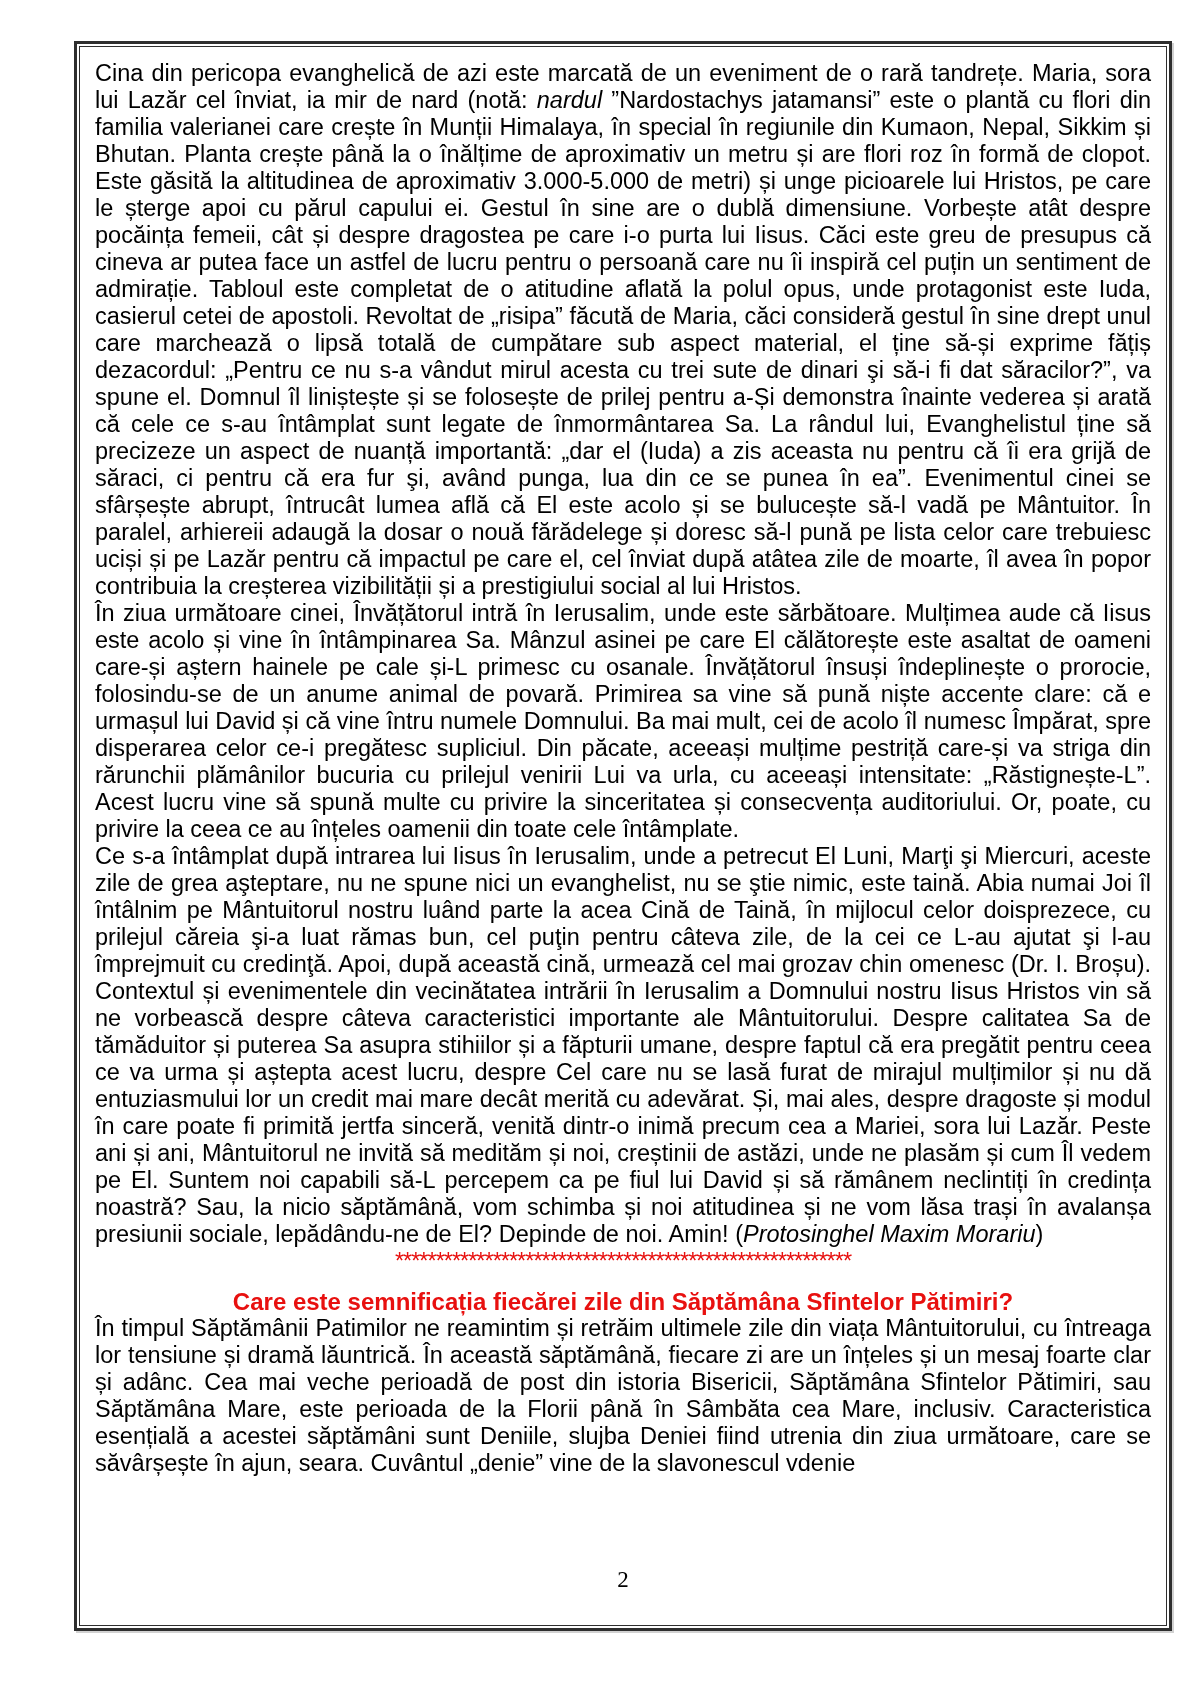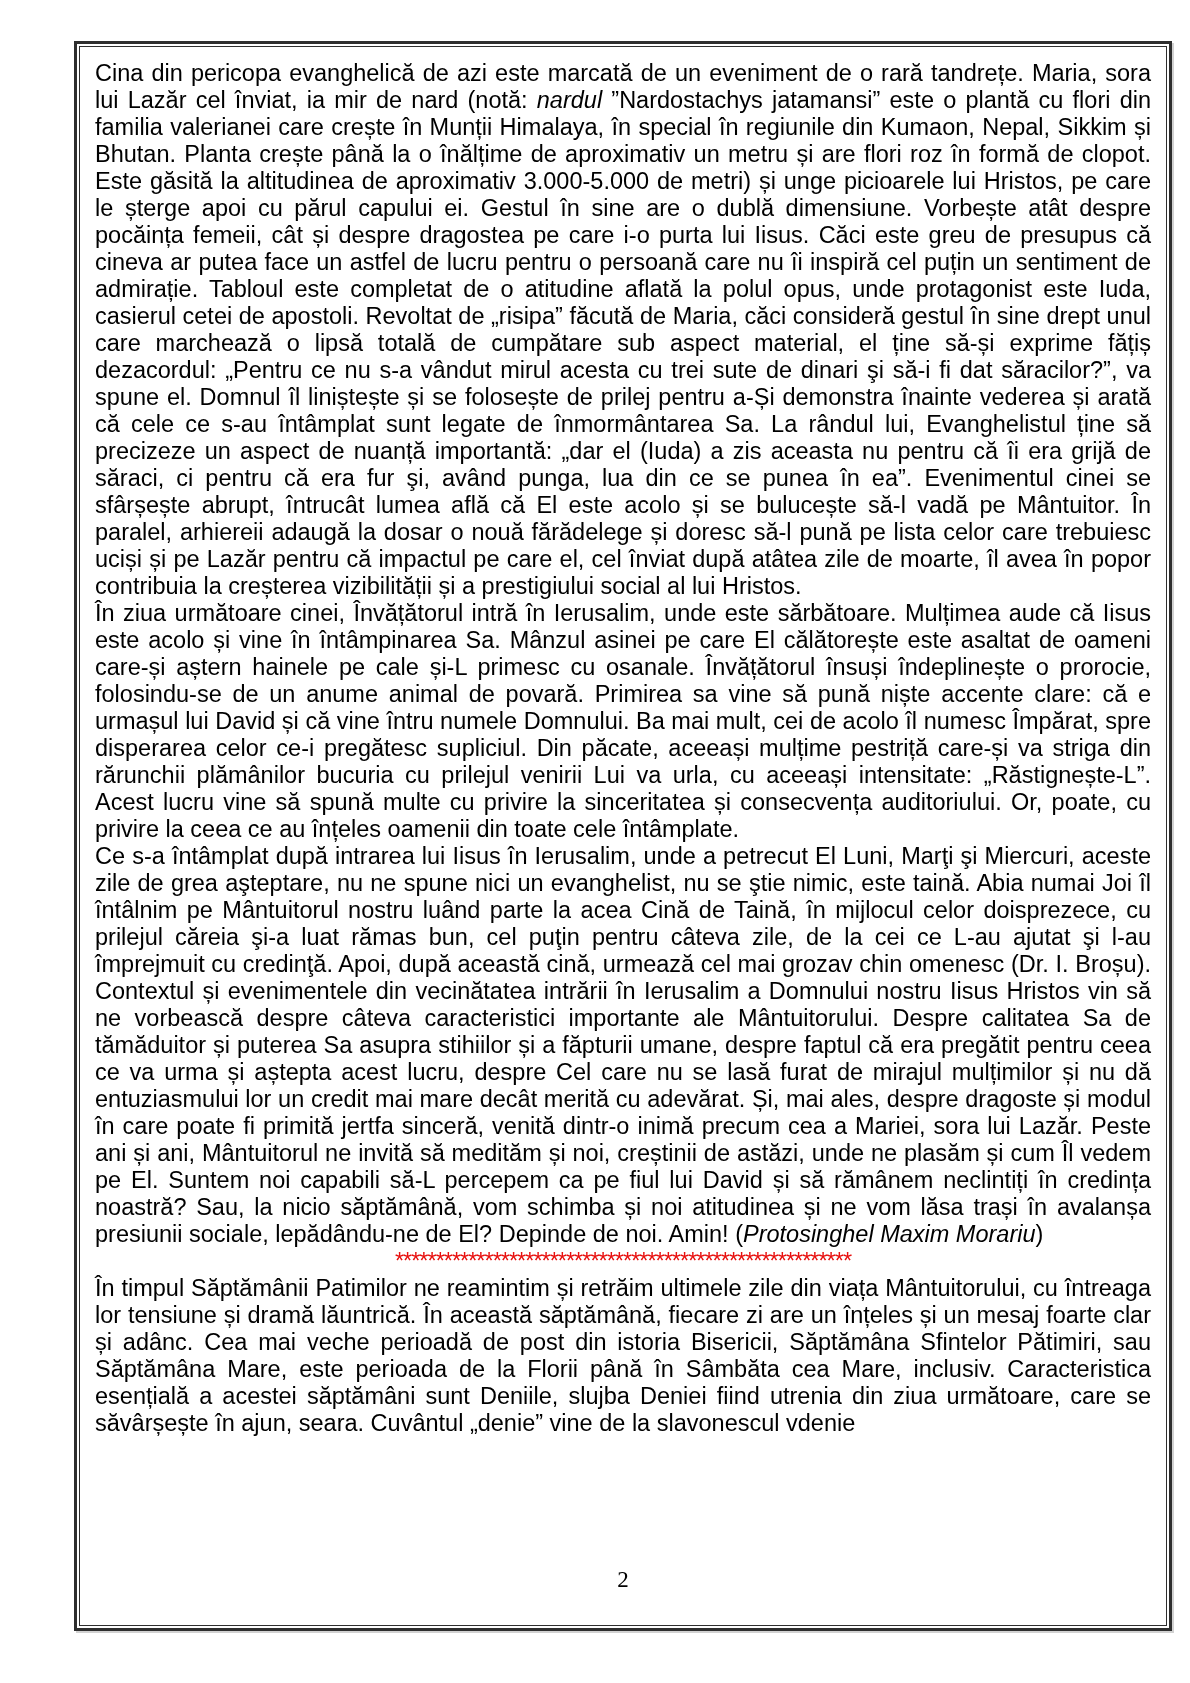--- a/index.html
+++ b/index.html
@@ -90,20 +90,21 @@
       <div class="content">
 
         <p class="body-p"><span>Cina din pericopa evanghelică de azi este marcată de un eveniment de o rară tandrețe. Maria, sora lui Lazăr cel înviat, ia mir de nard (notă: </span><span class="run-italic">nardul</span><span> ”Nardostachys jatamansi” este o plantă cu flori din familia valerianei care crește în Munții Himalaya, în special în regiunile din Kumaon, Nepal, Sikkim și Bhutan. Planta crește până la o înălțime de aproximativ un metru și are flori roz în formă de clopot. Este găsită la altitudinea de aproximativ 3.000-5.000 de metri) și unge picioarele lui Hristos, pe care le șterge apoi cu părul capului ei. Gestul în sine are o dublă dimensiune. Vorbește atât despre pocăința femeii, cât și despre dragostea pe care i-o purta lui Iisus. Căci este greu de presupus că cineva ar putea face un astfel de lucru pentru o persoană care nu îi inspiră cel puțin un sentiment de admirație. Tabloul este completat de o atitudine aflată la polul opus, unde protagonist este Iuda, casierul cetei de apostoli. Revoltat de „risipa” făcută de Maria, căci consideră gestul în sine drept unul care marchează o lipsă totală de cumpătare sub aspect material, el ține să-și exprime fățiș dezacordul: „Pentru ce nu s-a vândut mirul acesta cu trei sute de dinari şi să-i fi dat săracilor?”, va spune el. Domnul îl liniștește și se folosește de prilej pentru a-Și demonstra înainte vederea și arată că cele ce s-au întâmplat sunt legate de înmormântarea Sa. La rândul lui, Evanghelistul ține să precizeze un aspect de nuanță importantă: „dar el (Iuda) a zis aceasta nu pentru că îi era grijă de săraci, ci pentru că era fur şi, având punga, lua din ce se punea în ea”. Evenimentul cinei se sfârșește abrupt, întrucât lumea află că El este acolo și se bulucește să-l vadă pe Mântuitor. În paralel, arhiereii adaugă la dosar o nouă fărădelege și doresc să-l pună pe lista celor care trebuiesc uciși și pe Lazăr pentru că impactul pe care el, cel înviat după atâtea zile de moarte, îl avea în popor contribuia la creșterea vizibilității și a prestigiului social al lui Hristos.</span></p>
 
         <p class="body-p"><span>În ziua următoare cinei, Învățătorul intră în Ierusalim, unde este sărbătoare. Mulțimea aude că Iisus este acolo și vine în întâmpinarea Sa. Mânzul asinei pe care El călătorește este asaltat de oameni care-și aștern hainele pe cale și-L primesc cu osanale. Învățătorul însuși îndeplinește o prorocie, folosindu-se de un anume animal de povară. Primirea sa vine să pună niște accente clare: că e urmașul lui David și că vine întru numele Domnului. Ba mai mult, cei de acolo îl numesc Împărat, spre disperarea celor ce-i pregătesc supliciul. Din păcate, aceeași mulțime pestriță care-și va striga din rărunchii plămânilor bucuria cu prilejul venirii Lui va urla, cu aceeași intensitate: „Răstignește-L”. Acest lucru vine să spună multe cu privire la sinceritatea și consecvența auditoriului. Or, poate, cu privire la ceea ce au înțeles oamenii din toate cele întâmplate.</span></p>
 
         <p class="body-p"><span>Ce s-a întâmplat după intrarea lui Iisus în Ierusalim, unde a petrecut El Luni, Marţi şi Miercuri, aceste zile de grea aşteptare, nu ne spune nici un evanghelist, nu se ştie nimic, este taină. Abia numai Joi îl întâlnim pe Mântuitorul nostru luând parte la acea Cină de Taină, în mijlocul celor doisprezece, cu prilejul căreia şi-a luat rămas bun, cel puţin pentru câteva zile, de la cei ce L-au ajutat şi l-au împrejmuit cu credinţă. Apoi, după această cină, urmează cel mai grozav chin omenesc (Dr. I. Broșu). Contextul și evenimentele din vecinătatea intrării în Ierusalim a Domnului nostru Iisus Hristos vin să ne vorbească despre câteva caracteristici importante ale Mântuitorului. Despre calitatea Sa de tămăduitor și puterea Sa asupra stihiilor și a făpturii umane, despre faptul că era pregătit pentru ceea ce va urma și aștepta acest lucru, despre Cel care nu se lasă furat de mirajul mulțimilor și nu dă entuziasmului lor un credit mai mare decât merită cu adevărat. Și, mai ales, despre dragoste și modul în care poate fi primită jertfa sinceră, venită dintr-o inimă precum cea a Mariei, sora lui Lazăr. Peste ani și ani, Mântuitorul ne invită să medităm și noi, creștinii de astăzi, unde ne plasăm și cum Îl vedem pe El. Suntem noi capabili să-L percepem ca pe fiul lui David și să rămânem neclintiți în credința noastră? Sau, la nicio săptămână, vom schimba și noi atitudinea și ne vom lăsa trași în avalanșa presiunii sociale, lepădându-ne de El? Depinde de noi. Amin! (</span><span class="run-italic">Protosinghel Maxim Morariu</span><span>)</span></p>
 
         <div class="separator">********************************************************</div>
 
+        <h2 class="heading">Care este semnificația fiecărei zile din Săptămâna Sfintelor Pătimiri?</h2>
 
         <p class="body-p"><span>În timpul Săptămânii Patimilor ne reamintim și retrăim ultimele zile din viața Mântuitorului, cu întreaga lor tensiune și dramă lăuntrică. În această săptămână, fiecare zi are un înțeles și un mesaj foarte clar și adânc. Cea mai veche perioadă de post din istoria Bisericii, Săptămâna Sfintelor Pătimiri, sau Săptămâna Mare, este perioada de la Florii până în Sâmbăta cea Mare, inclusiv. Caracteristica esențială a acestei săptămâni sunt Deniile, </span><span class="run-bold">slujba Deniei fiind utrenia din ziua următoare</span><span>, care se săvârșește în ajun, seara. Cuvântul „denie” vine de la slavonescul vdenie</span></p>
 
       </div>
       <div class="page-number">2</div>
     </div>
   </div>
 </div>
 
 </body></html>

